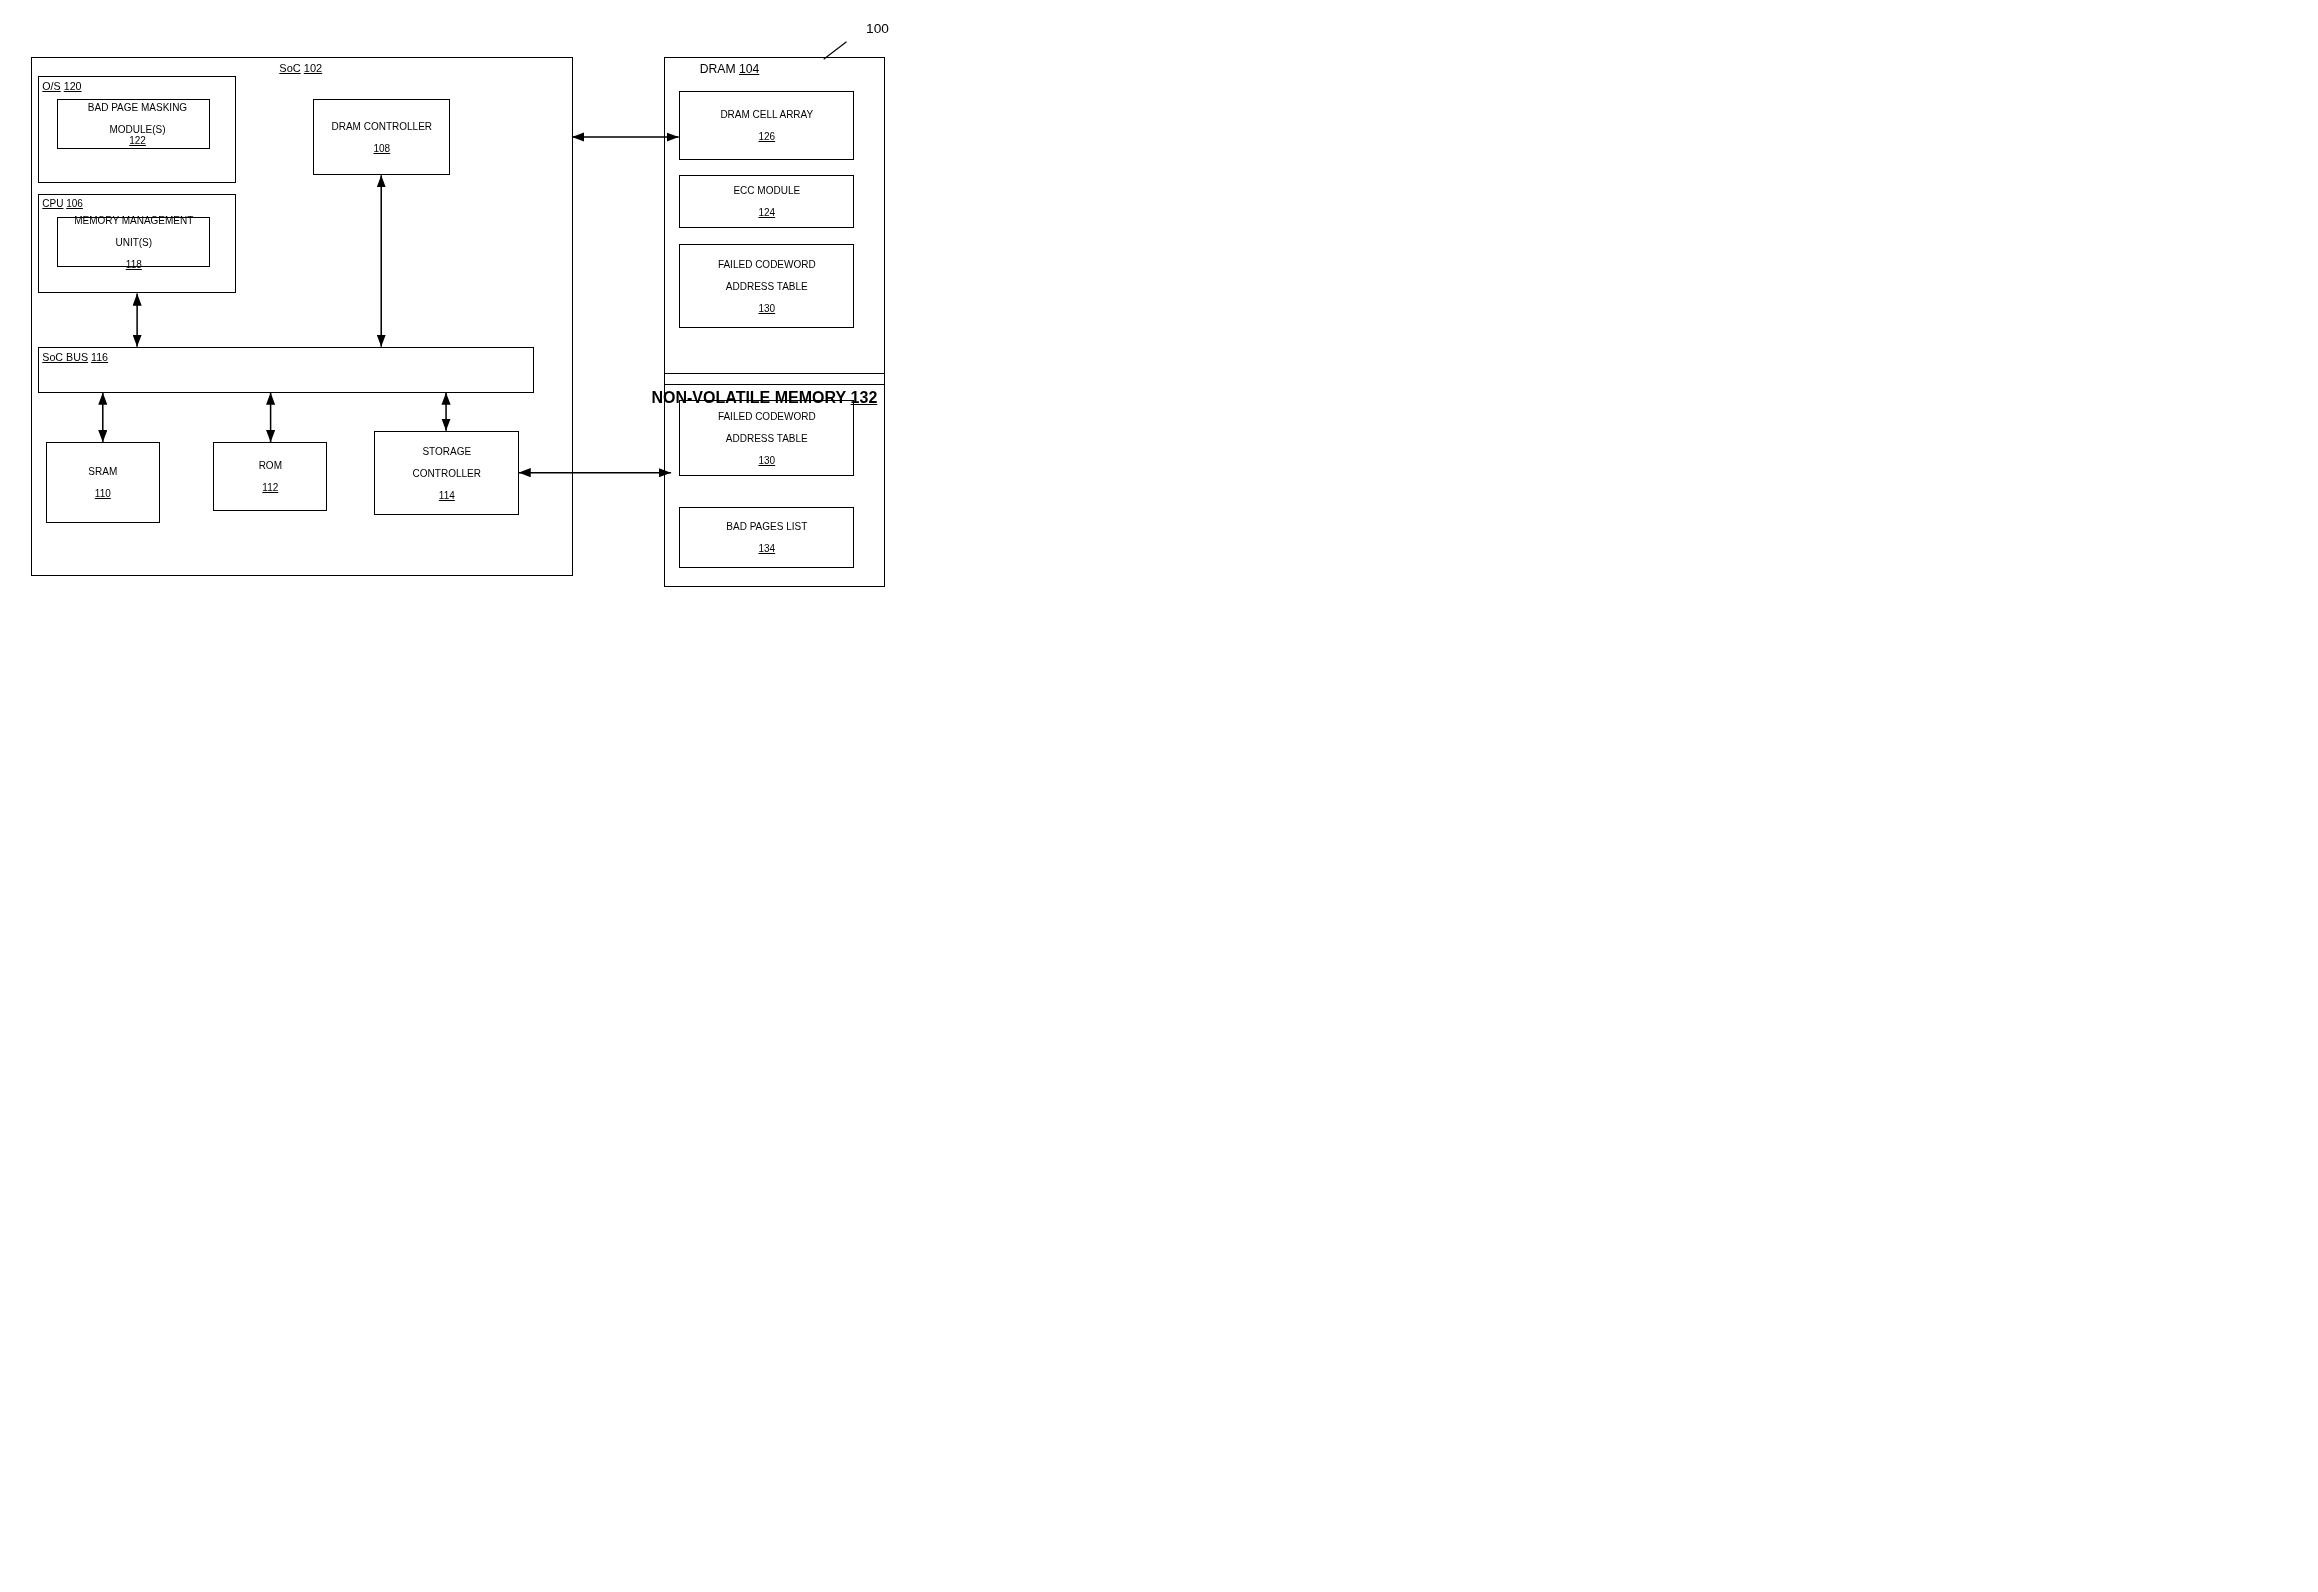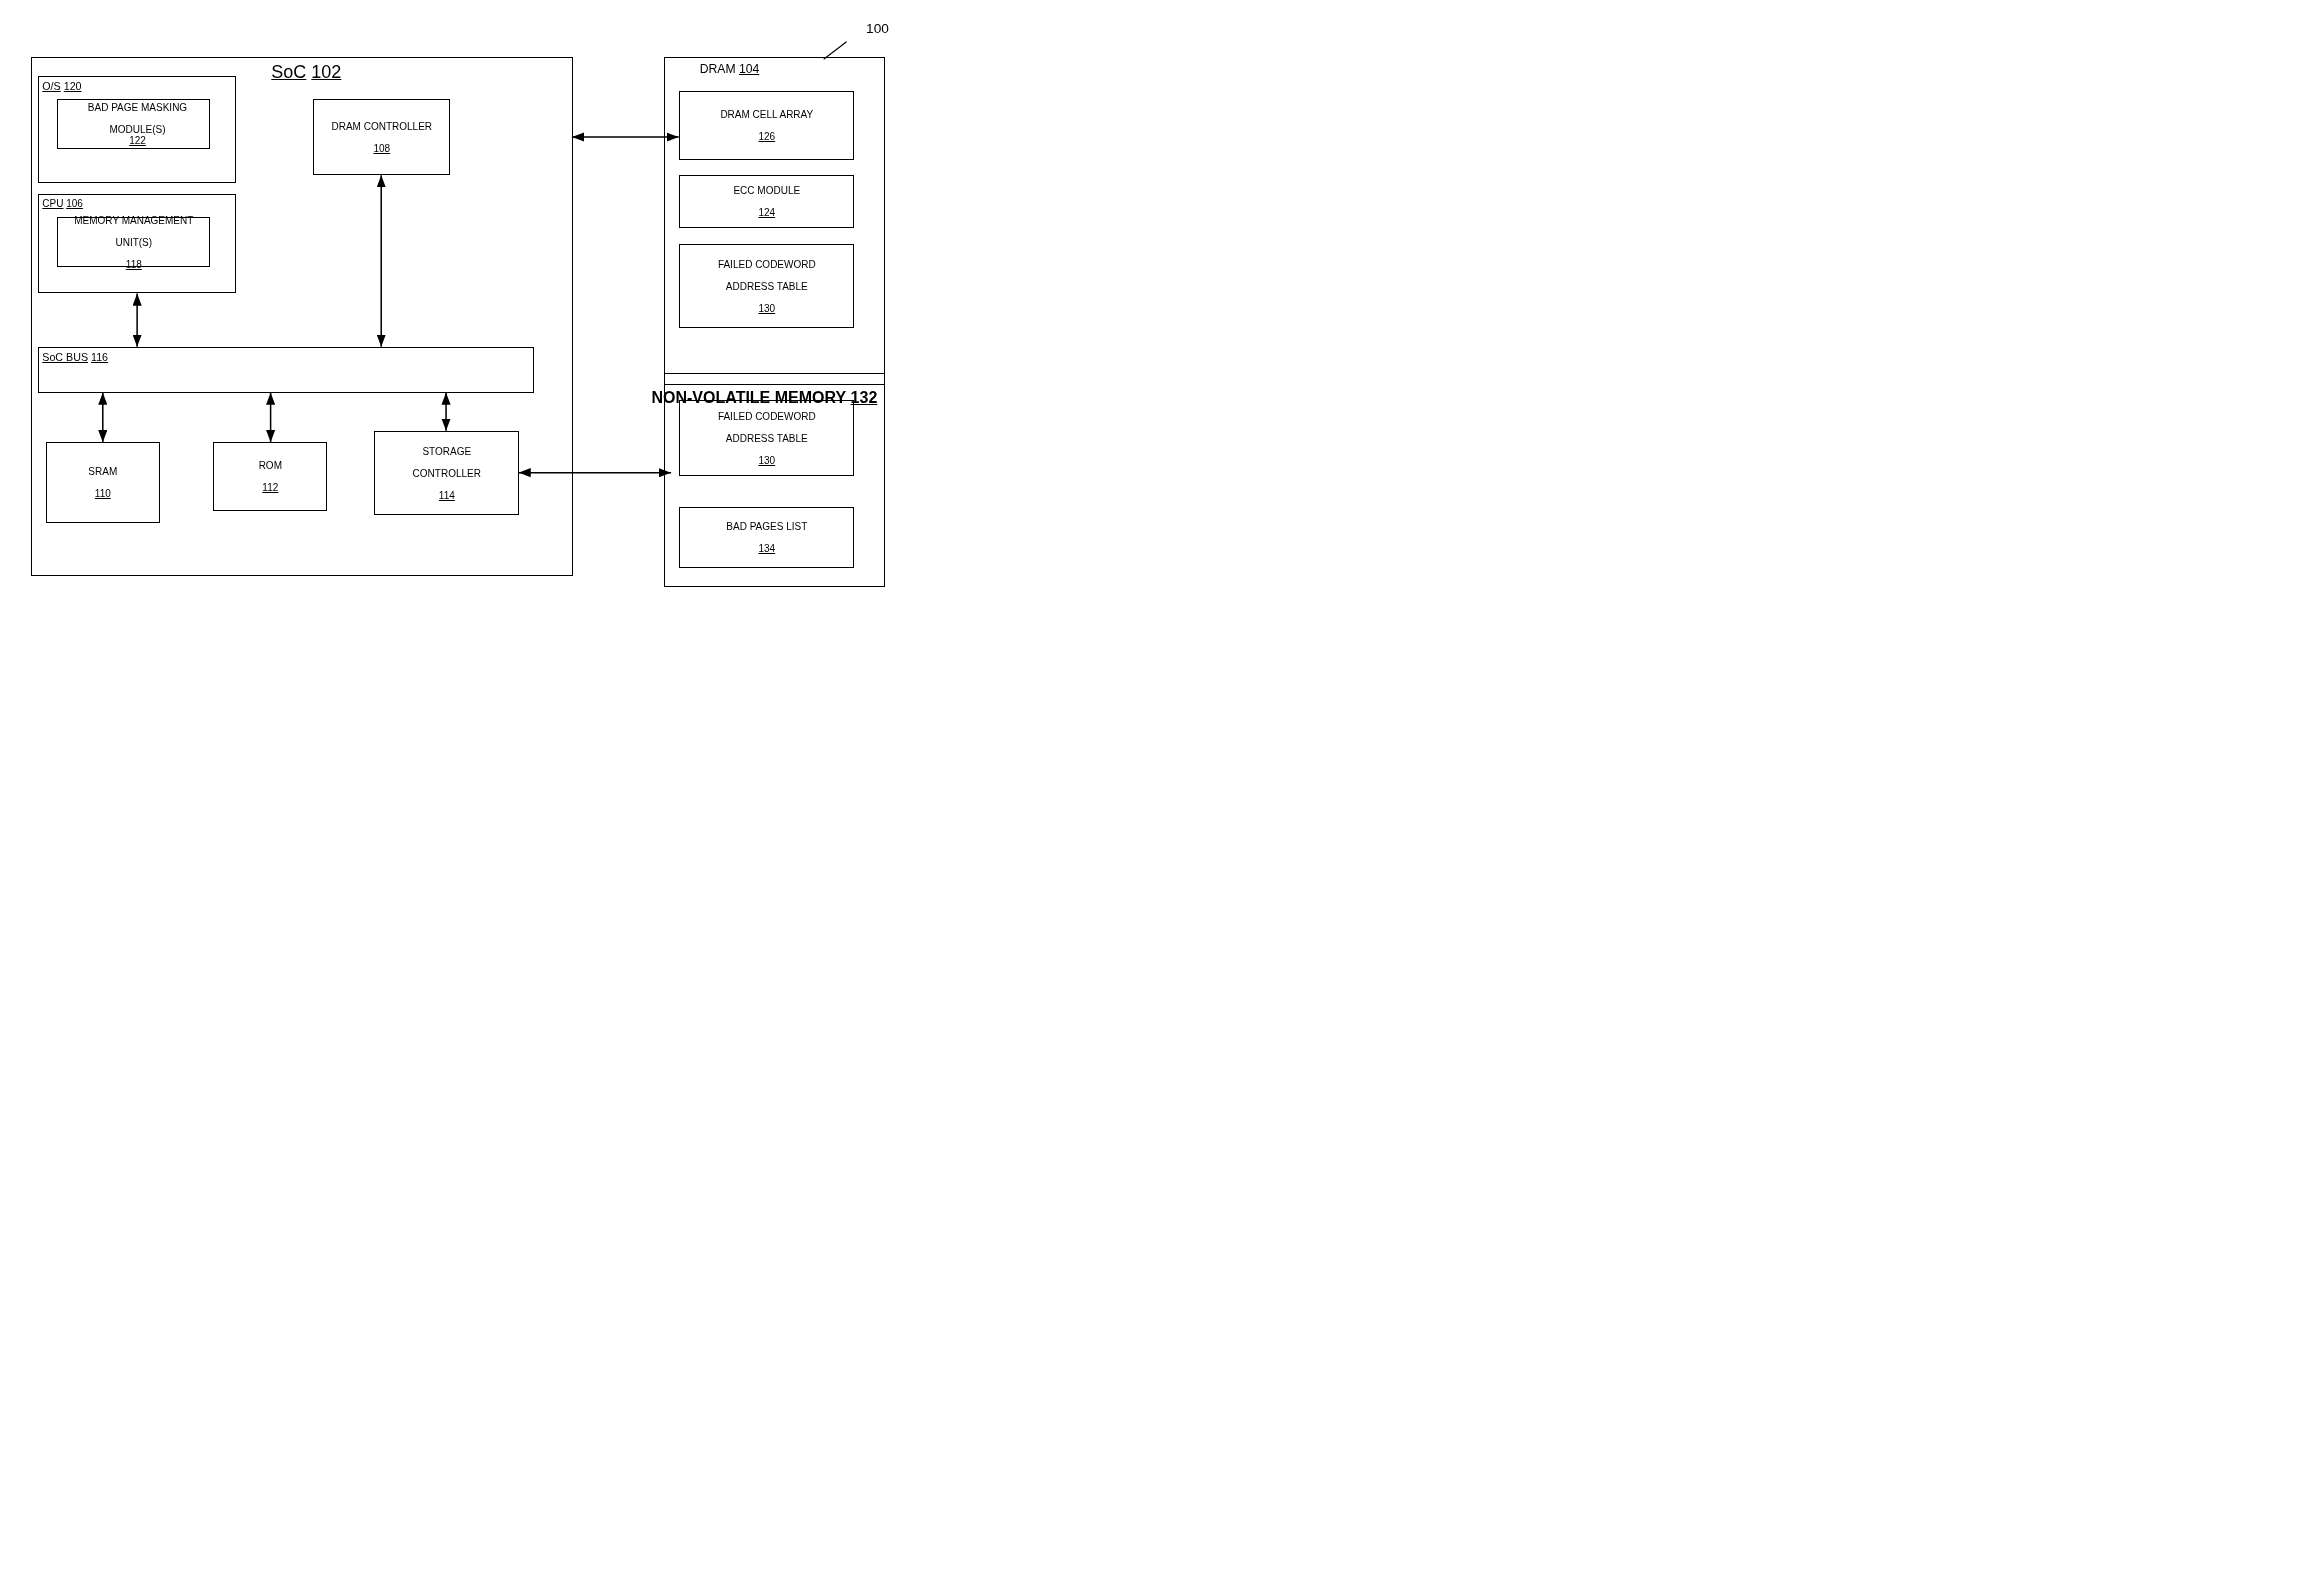--- a/index.html
+++ b/index.html
@@ -22,22 +22,22 @@
       position: absolute;
       top: 42px;
       left: 15.3px;
       width: 542px;
       height: 519px;
       border: 1.5px solid #000;
     }
     .soc-label {
       position: absolute;
       top: 47px;
-      left: 256px;
-      font-size: 18px;
+      left: 264px;
+      font-size: 11px;
     }
     .soc-label span {
       text-decoration: underline;
     }
 
     
     .dram-outer {
       position: absolute;
       top: 42px;
       right: 15.3px;

